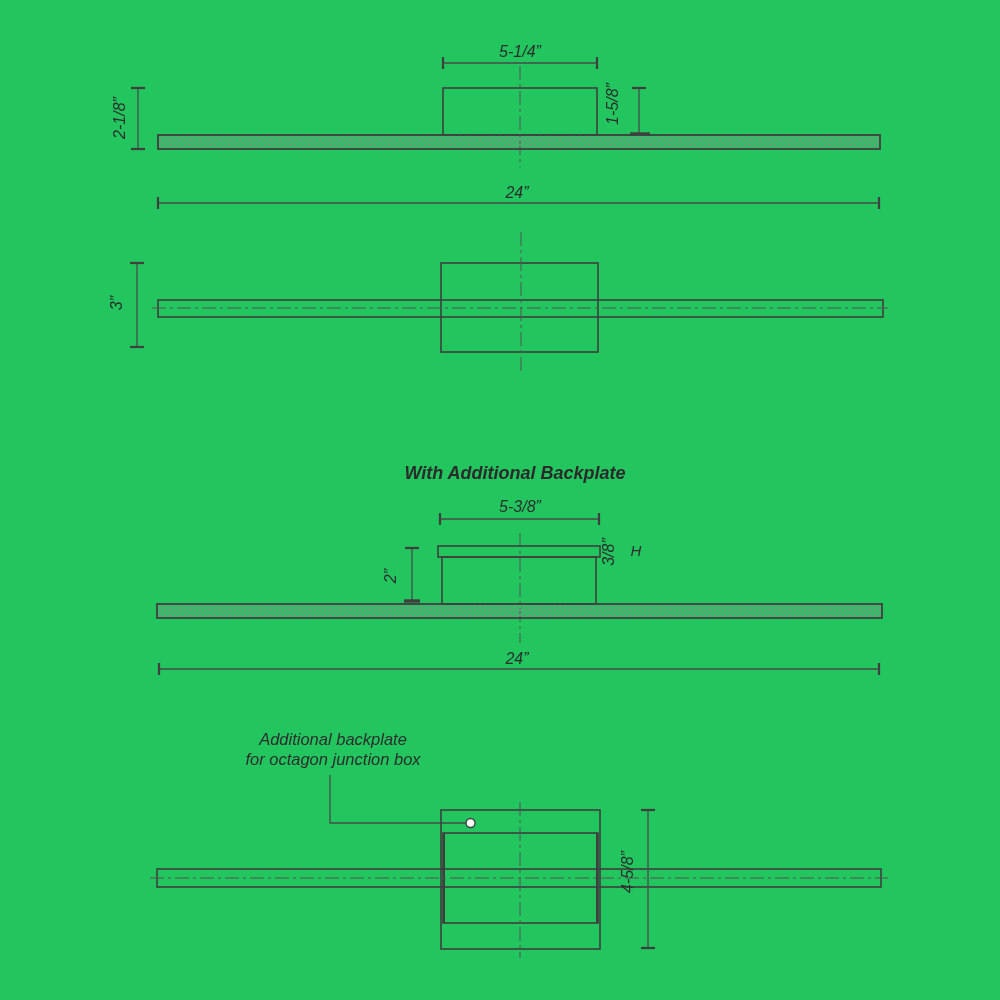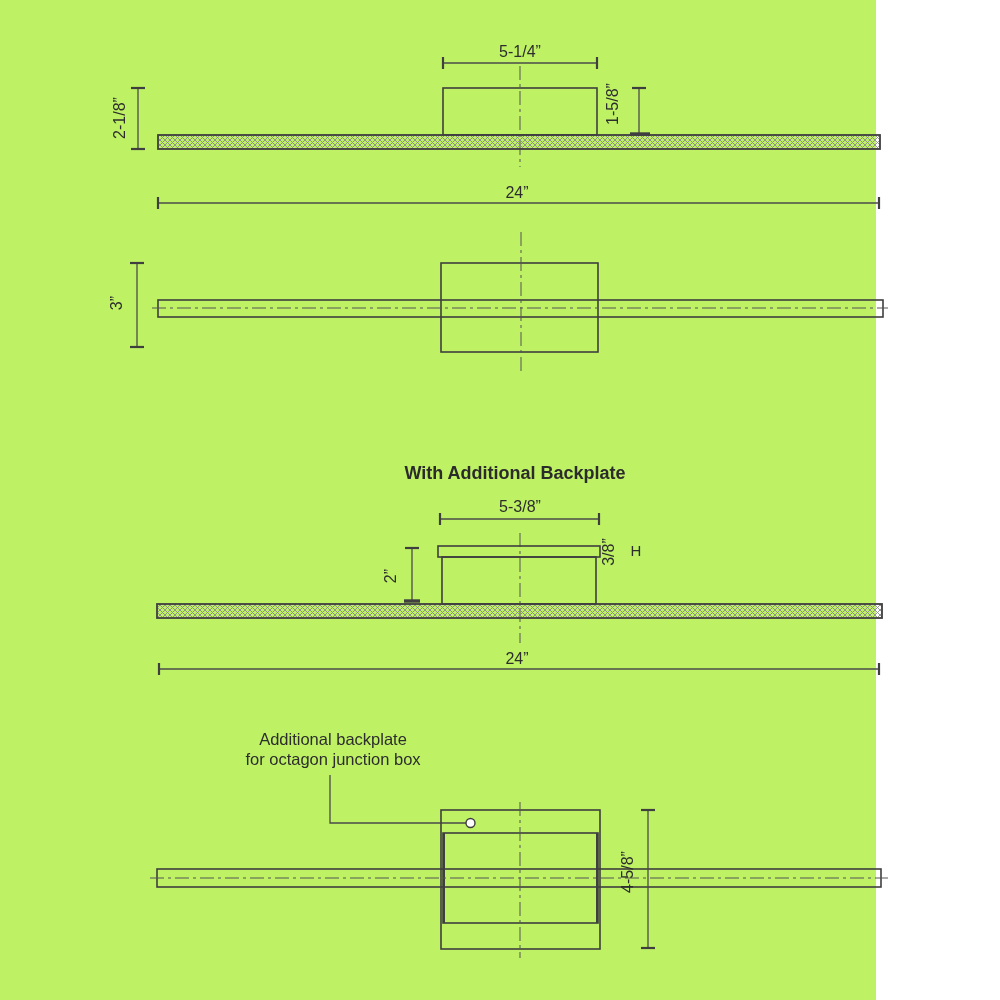--- a/index.html
+++ b/index.html
@@ -1,17 +1,17 @@
 <!DOCTYPE html>
 <html><head>
 <meta charset="utf-8">
 <style>
   html,body{margin:0;padding:0;background:#ffffff;}
-  .page{position:relative;width:876px;height:1000px;background:#bef264;
-        font-family:"Liberation Sans",sans-serif;}
+  .page{position:relative;width:1000px;height:1000px;background:#22c55e;
+        font-family:"Liberation Sans",sans-serif;font-style:italic;}
   svg{display:block;}
   
   .ln   {stroke:#3f3f3f;stroke-width:1.6;fill:none;}
   .lnthk{stroke:#3f3f3f;stroke-width:2;fill:none;}
   .dim  {stroke:#4a4a4a;stroke-width:1.3;fill:none;}
   .tick {stroke:#3f3f3f;stroke-width:2.2;fill:none;}
   .tickthk{stroke:#3f3f3f;stroke-width:3.4;fill:none;}
   .cl   {stroke:#555555;stroke-width:1;fill:none;stroke-dasharray:14 4 3 4;}
   .leader{stroke:#4a4a4a;stroke-width:1.3;fill:none;}
   

